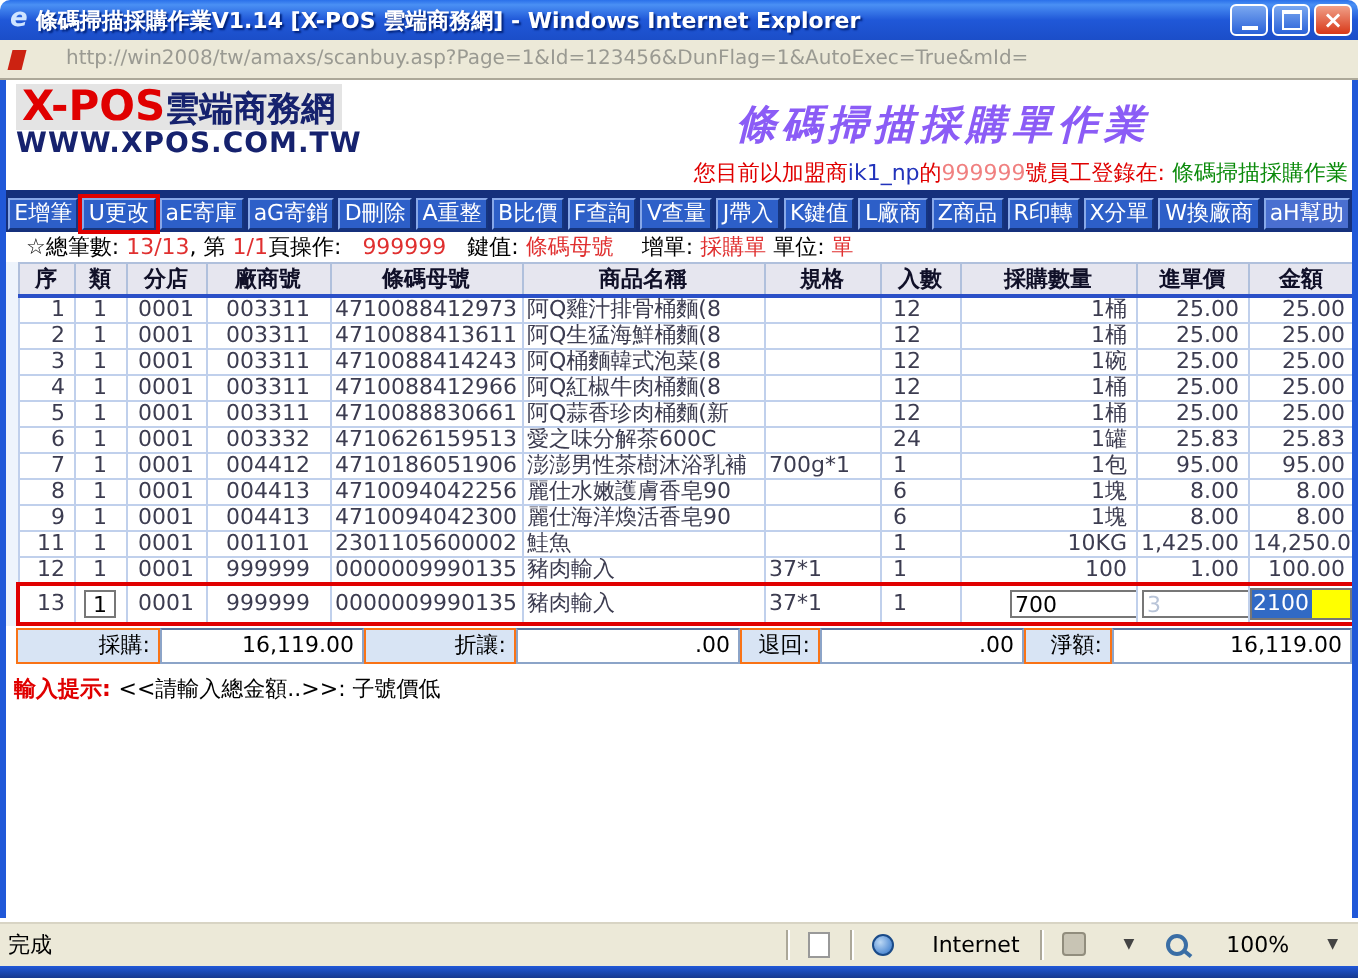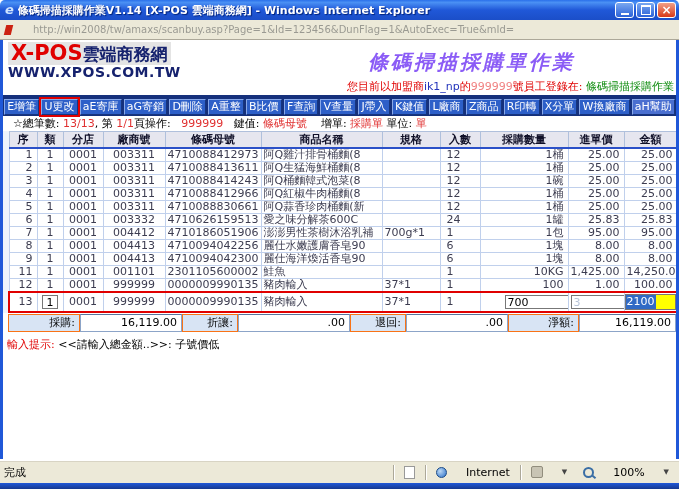--- a/index.html
+++ b/index.html
@@ -69,26 +69,26 @@
   .qty-input{width:64px;}
   .price-input{width:54px;color:#b8c4d8;}
   .fake-input{width:100%;height:16px;background:#ffff00;border:1px solid #777;box-sizing:border-box;
     font-size:11px;line-height:14px;text-align:left;overflow:hidden;}
   .sel-text{background:#316ac5;color:#fff;padding:1px 1px;}
 
   
   .totals{display:flex;align-items:stretch;height:18px;margin:1px 0 0 5px;font-size:11px;}
   .tlabel{background:#d8e4f4;border:1px solid #f97316;text-align:right;padding:0 4px;line-height:16px;box-sizing:border-box;}
   .tvalue{background:#fff;border:1px solid #8ca4c8;border-top-color:#5a749c;text-align:right;padding:0 4px;line-height:16px;box-sizing:border-box;}
-  .w-l1{width:72px;} .w-v1{width:102px;} .w-l2{width:56px;} .w-v2{width:112px;}
-  .w-l3{width:56px;} .w-v3{width:102px;} .w-l4{width:71px;} .w-v4{flex:1;}
+  .w-l1{width:72px;} .w-v1{width:102px;} .w-l2{width:76px;} .w-v2{width:112px;}
+  .w-l3{width:40px;} .w-v3{width:102px;} .w-l4{width:44px;} .w-v4{flex:1;}
 
   
   .hint{margin:5px 0 0 4px;font-size:11px;color:#000;white-space:pre;}
-  .hint-label{color:#e00000;font-weight:normal;}
+  .hint-label{color:#e00000;font-weight:bold;}
 
   
   .statusbar{height:22px;flex:0 0 22px;background:#ece9d8;border-top:2px solid #fff;box-shadow:inset 0 1px 0 #d8d4c4;
     display:flex;align-items:center;font-size:11px;color:#000;padding:0 4px;gap:4px;}
   .sb-done{flex:1;}
   .sb-sep{width:1px;height:15px;background:#aca899;box-shadow:1px 0 0 #fff;}
   .sb-sec{display:flex;align-items:center;gap:19px;padding:0 6px;white-space:nowrap;}
   .page-ico{width:9px;height:11px;background:#fff;border:1px solid #999;}
   .globe-ico{width:11px;height:11px;border-radius:50%;border:1px solid #1a4a88;box-sizing:border-box;
     background:radial-gradient(circle at 35% 35%,#bcd8f4,#2b70c8);}

